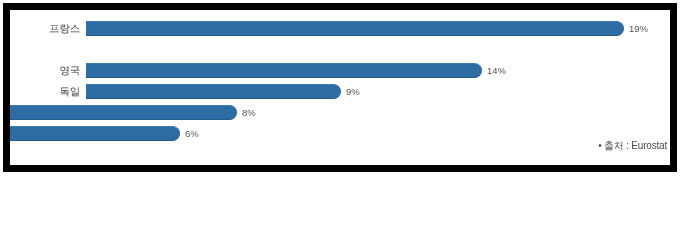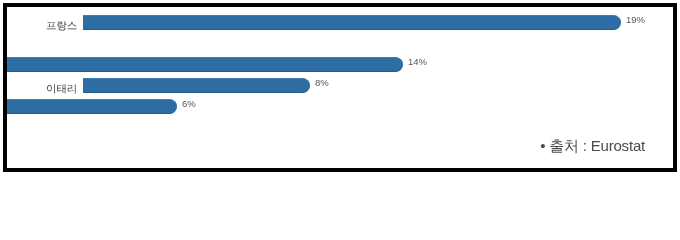--- a/index.html
+++ b/index.html
@@ -18,21 +18,21 @@
     background: #ffffff;
     overflow: hidden;
   }
   #chart-frame {
     position: absolute;
     left: 3px;
     top: 3px;
     width: 674px;
     height: 169px;
     box-sizing: border-box;
-    border: 4px solid #000000;
+    border: 7px solid #000000;
     background: #ffffff;
   }
   #plot-area {
     position: absolute;
     left: 0;
     top: 8px;
     width: 100%;
     height: 126px;
     box-sizing: border-box;
   }
@@ -52,43 +52,44 @@
     color: #3a3a3a;
     line-height: 1;
     letter-spacing: -0.2px;
     white-space: nowrap;
   }
   .bar-track {
     position: relative;
     flex: 1 1 auto;
     height: 21px;
     display: flex;
+    align-items: center;
   }
   .bar {
     height: 15px;
     background: #2e6da4;
     border-top: 1px solid #3d7cb3;
     border-bottom: 1px solid #255b8a;
     box-sizing: border-box;
     border-top-right-radius: 8px;
     border-bottom-right-radius: 8px;
     flex: 0 0 auto;
   }
   .bar-value {
     font-size: 9.5px;
     color: #555555;
     margin-left: 5px;
     line-height: 1;
     white-space: nowrap;
   }
   #source-note {
     position: absolute;
-    right: 28px;
+    right: 3px;
     bottom: 12px;
-    font-size: 15px;
+    font-size: 10px;
     color: #4a4a4a;
     letter-spacing: -0.2px;
     white-space: nowrap;
   }
 </style>
 </head>
 <body>
 
 <div id="chart-card">
   <div id="chart-frame">
@@ -100,29 +101,36 @@
         <div class="bar-track">
           <div class="bar" style="width:538px;"></div>
           <div class="bar-value">19%</div>
         </div>
       </div>
 
       <div class="bar-row">
       </div>
 
       <div class="bar-row">
+        <div class="cat-label">영국</div>
         <div class="bar-track">
           <div class="bar" style="width:396px;"></div>
           <div class="bar-value">14%</div>
         </div>
       </div>
 
+      <div class="bar-row">
+        <div class="cat-label">독일</div>
+        <div class="bar-track">
+          <div class="bar" style="width:255px;"></div>
+          <div class="bar-value">9%</div>
+        </div>
+      </div>
 
       <div class="bar-row">
-        <div class="cat-label">이태리</div>
         <div class="bar-track">
           <div class="bar" style="width:227px;"></div>
           <div class="bar-value">8%</div>
         </div>
       </div>
 
       <div class="bar-row">
         <div class="bar-track">
           <div class="bar" style="width:170px;"></div>
           <div class="bar-value">6%</div>

